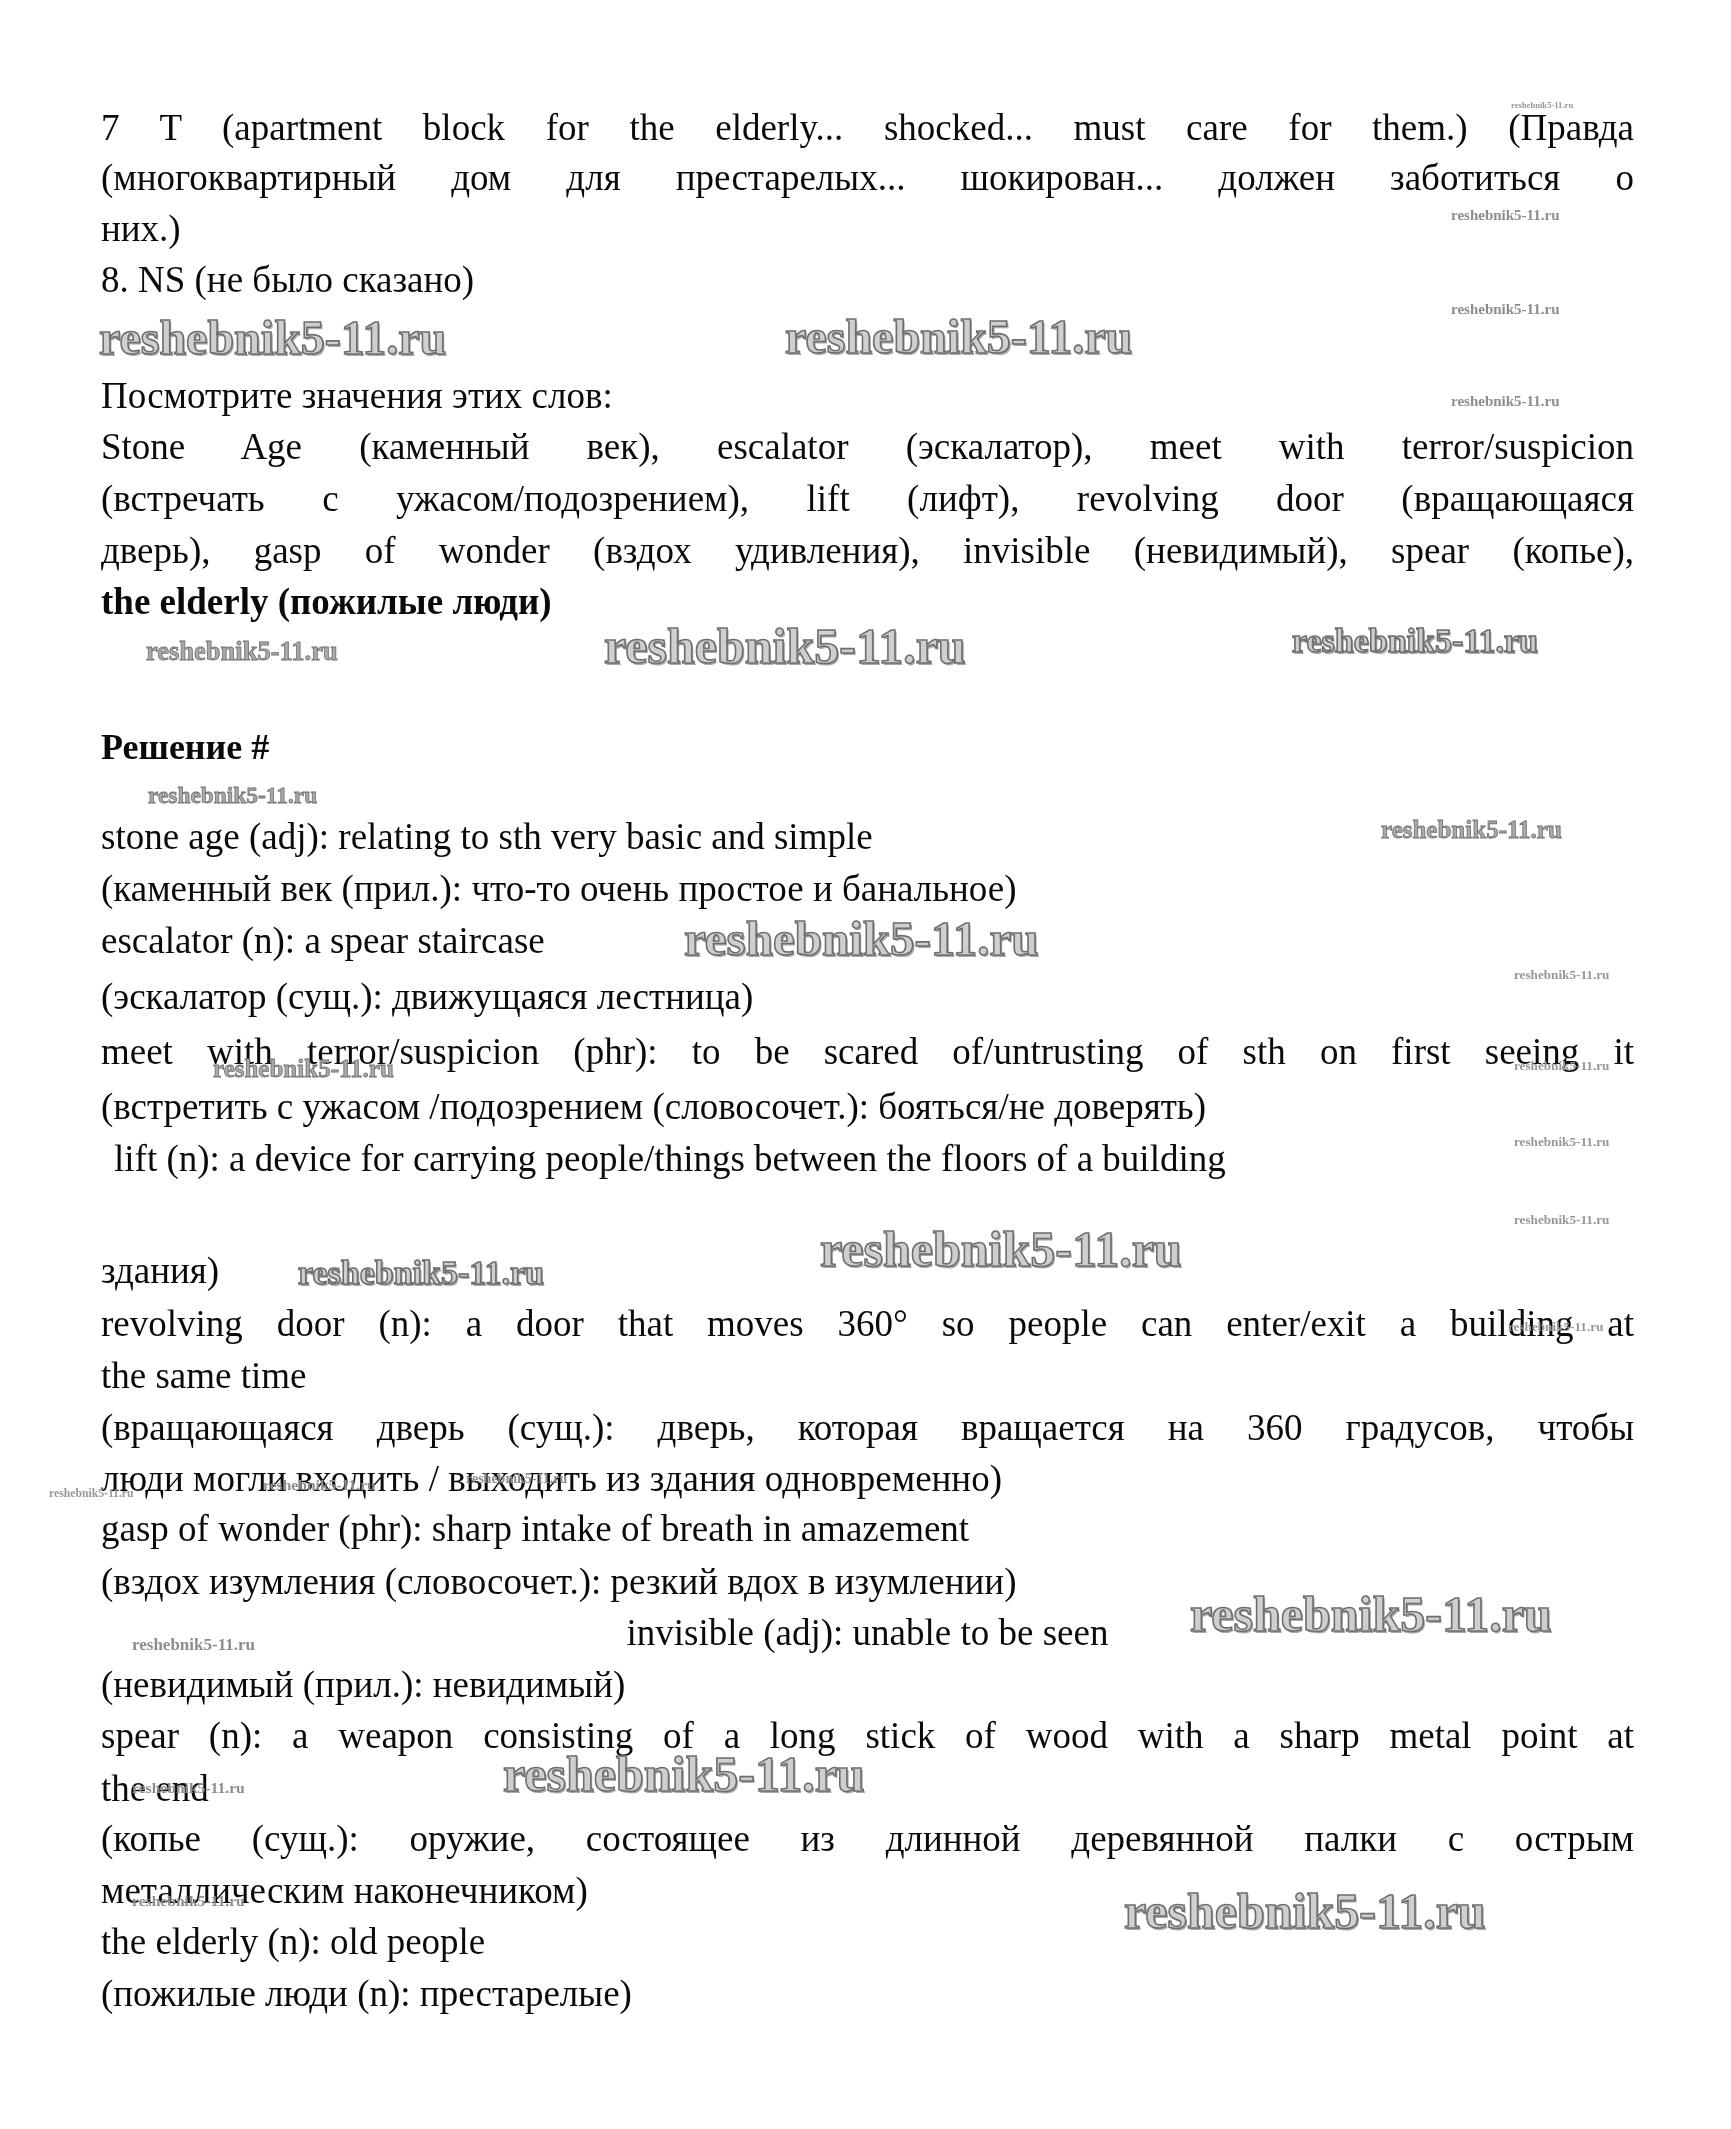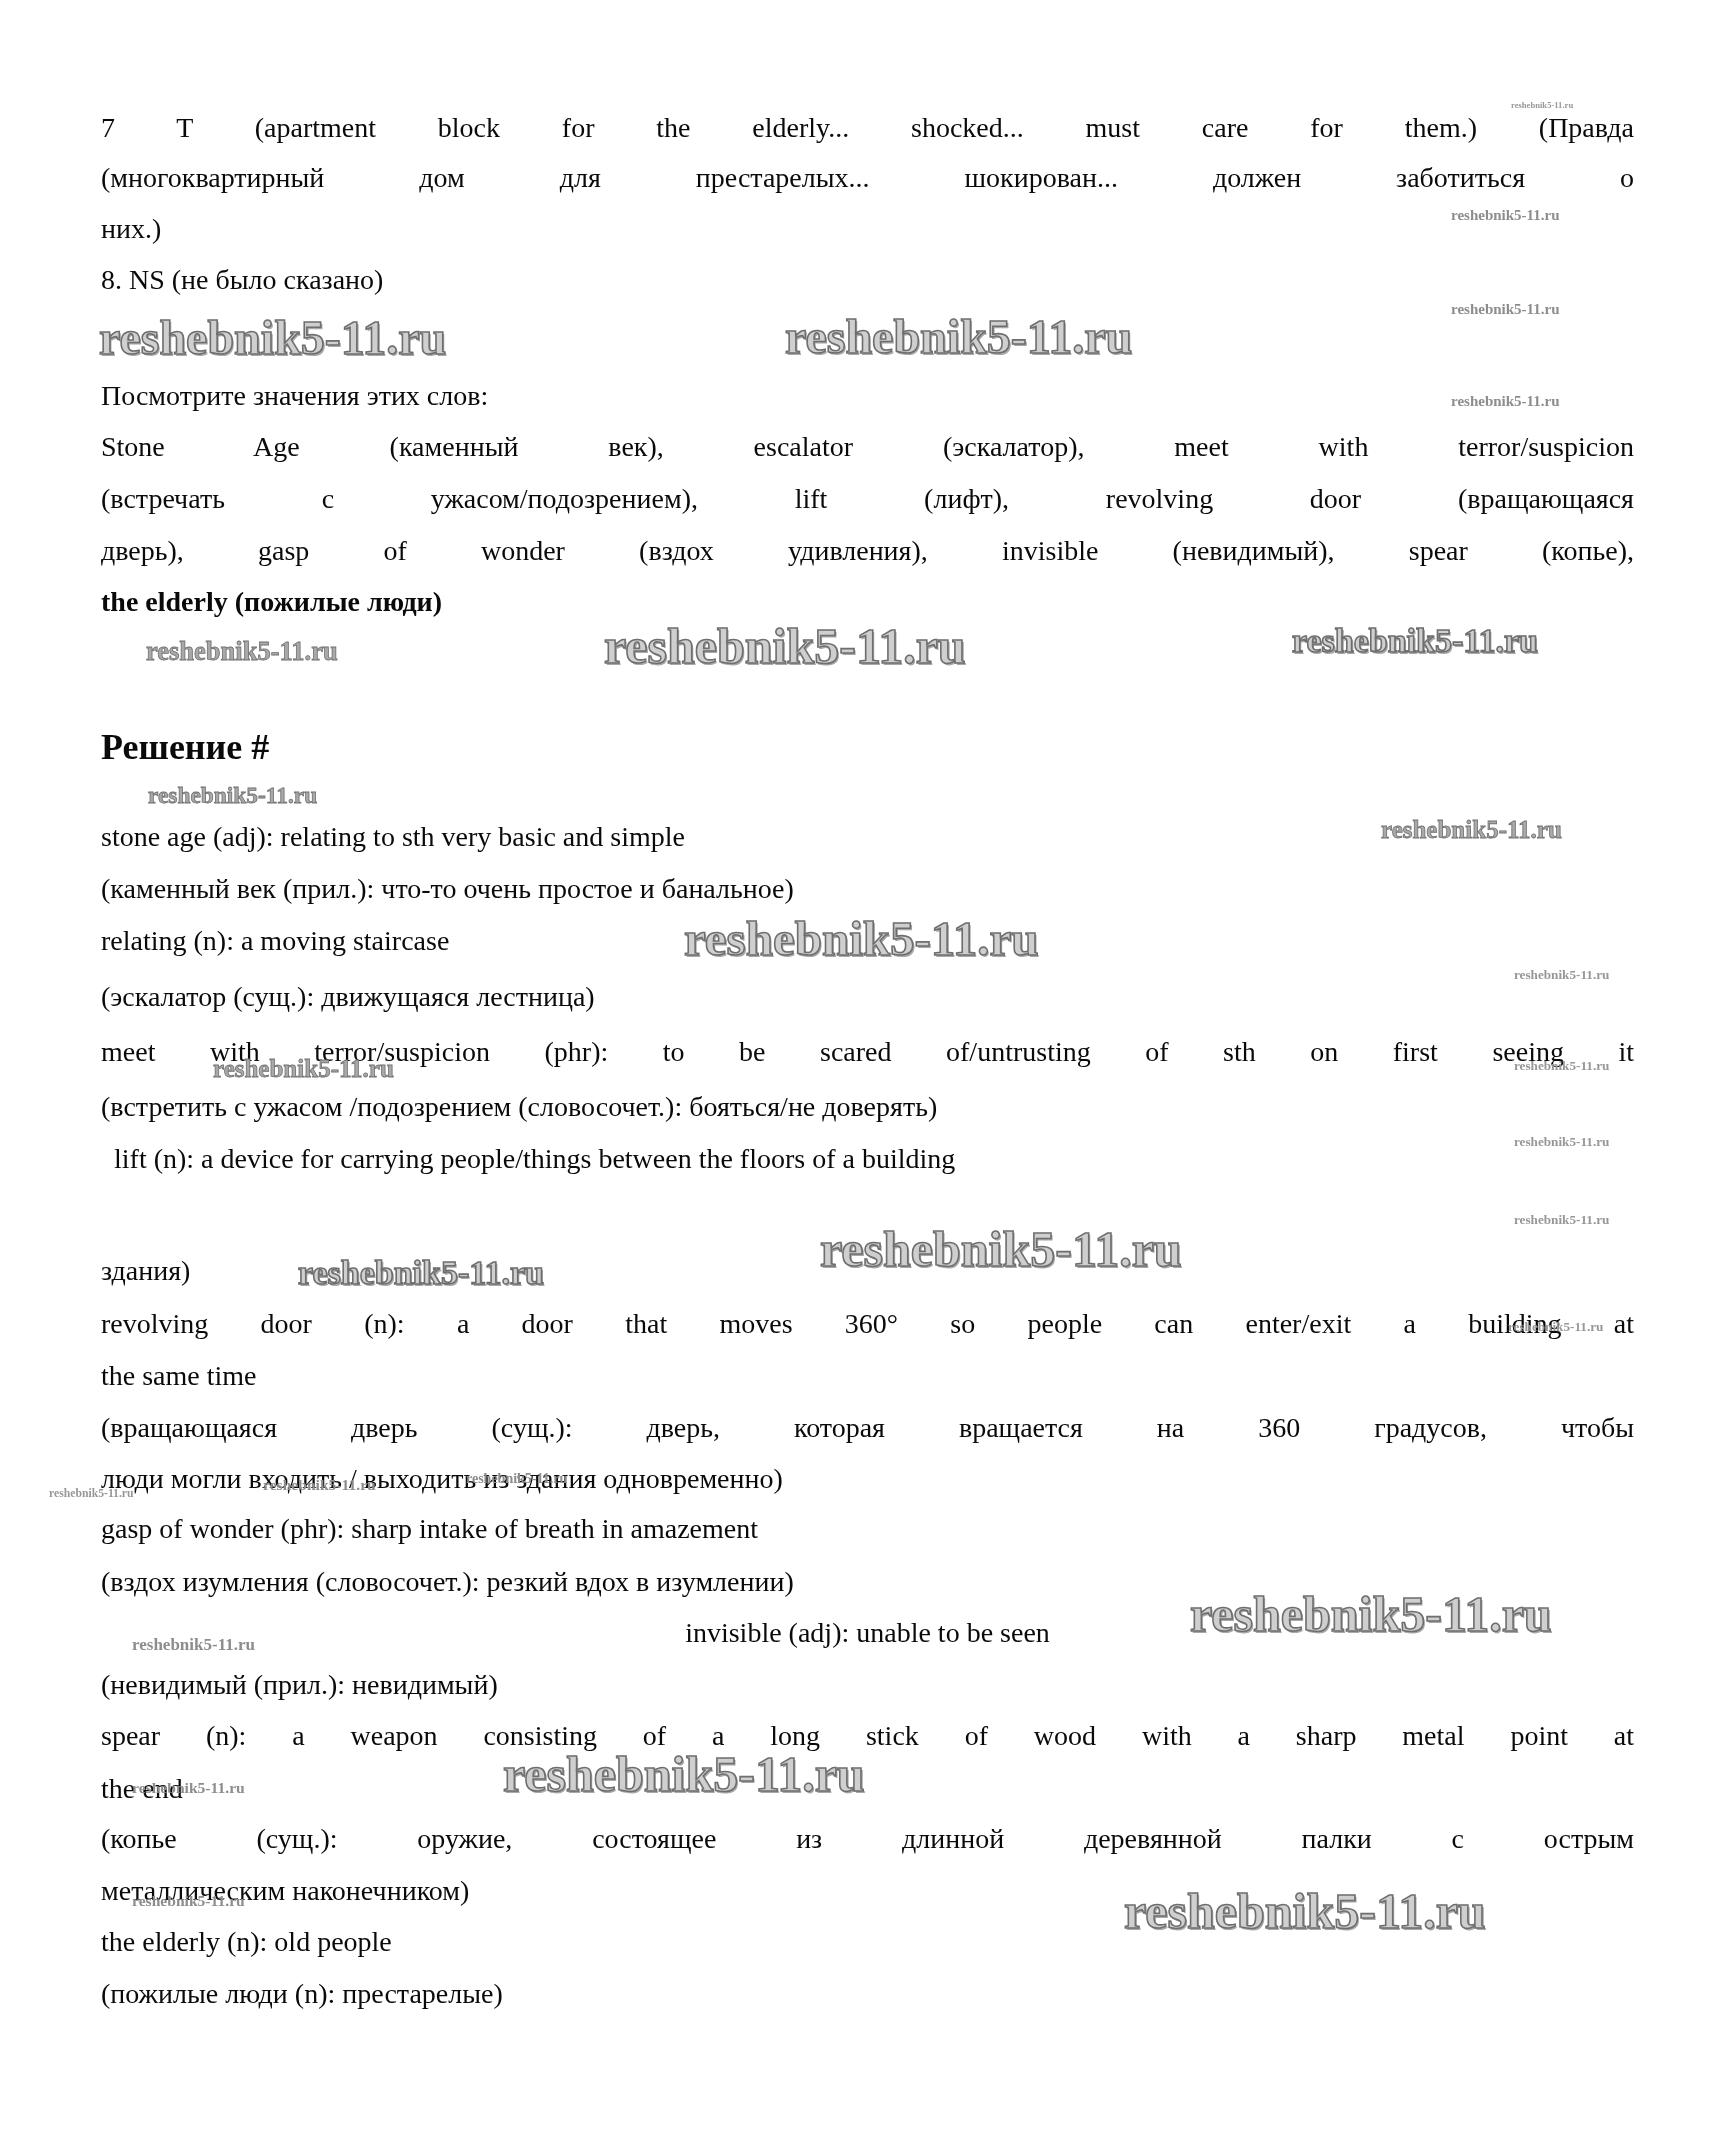--- a/index.html
+++ b/index.html
@@ -8,21 +8,21 @@
     width:1732px;height:2129px;
     background:#ffffff;
     overflow:hidden;
     font-family:"Liberation Serif","DejaVu Serif",serif;
   }
   #text-layer,#wm-layer{position:absolute;inset:0;}
   .line{
     position:absolute;
     left:101px;
     width:1533px;
-    font-size:28px;
+    font-size:37px;
     line-height:48px;
     color:#0a0a0a;
     white-space:normal;
   }
   .line.j{text-align:justify;text-align-last:justify;text-justify:inter-word;}
   .line.h{font-weight:bold;font-size:36px;}
   .wm{
     position:absolute;
     font-family:"Liberation Serif","DejaVu Serif",serif;
     font-weight:bold;
@@ -44,21 +44,21 @@
       <div class="line" style="top: 205px;">них.)</div>
       <div class="line" style="top: 256px;">8. NS (не было сказано)</div>
       <div class="line" style="top: 372px;">Посмотрите значения этих слов:</div>
       <div class="line j" style="top: 423px;">Stone Age (каменный век), escalator (эскалатор), meet with terror/suspicion</div>
       <div class="line j" style="top: 475px;">(встречать с ужасом/подозрением), lift (лифт), revolving door (вращающаяся</div>
       <div class="line j" style="top: 527px;">дверь), gasp of wonder (вздох удивления), invisible (невидимый), spear (копье),</div>
       <div class="line" style="top: 578px; font-weight: bold;">the elderly (пожилые люди)</div>
       <div class="line h" style="top: 723px;">Решение #</div>
       <div class="line" style="top: 813px;">stone age (adj): relating to sth very basic and simple</div>
       <div class="line" style="top: 865px;">(каменный век (прил.): что-то очень простое и банальное)</div>
-      <div class="line" style="top: 917px;">relating (n): a moving staircase</div>
+      <div class="line" style="top: 917px;">escalator (n): a spear staircase</div>
       <div class="line" style="top: 973px;">(эскалатор (сущ.): движущаяся лестница)</div>
       <div class="line j" style="top: 1028px;">meet with terror/suspicion (phr): to be scared of/untrusting of sth on first seeing it</div>
       <div class="line" style="top: 1083px;">(встретить с ужасом /подозрением (словосочет.): бояться/не доверять)</div>
       <div class="line" style="top: 1135px; margin-left: 13px;">lift (n): a device for carrying people/things between the floors of a building</div>
       <div class="line" style="top: 1247px;">здания)</div>
       <div class="line j" style="top: 1300px;">revolving door (n): a door that moves 360° so people can enter/exit a building at</div>
       <div class="line" style="top: 1352px;">the same time</div>
       <div class="line j" style="top: 1404px;">(вращающаяся дверь (сущ.): дверь, которая вращается на 360 градусов, чтобы</div>
       <div class="line" style="top: 1455px;">люди могли входить / выходить из здания одновременно)</div>
       <div class="line" style="top: 1505px;">gasp of wonder (phr): sharp intake of breath in amazement</div>

